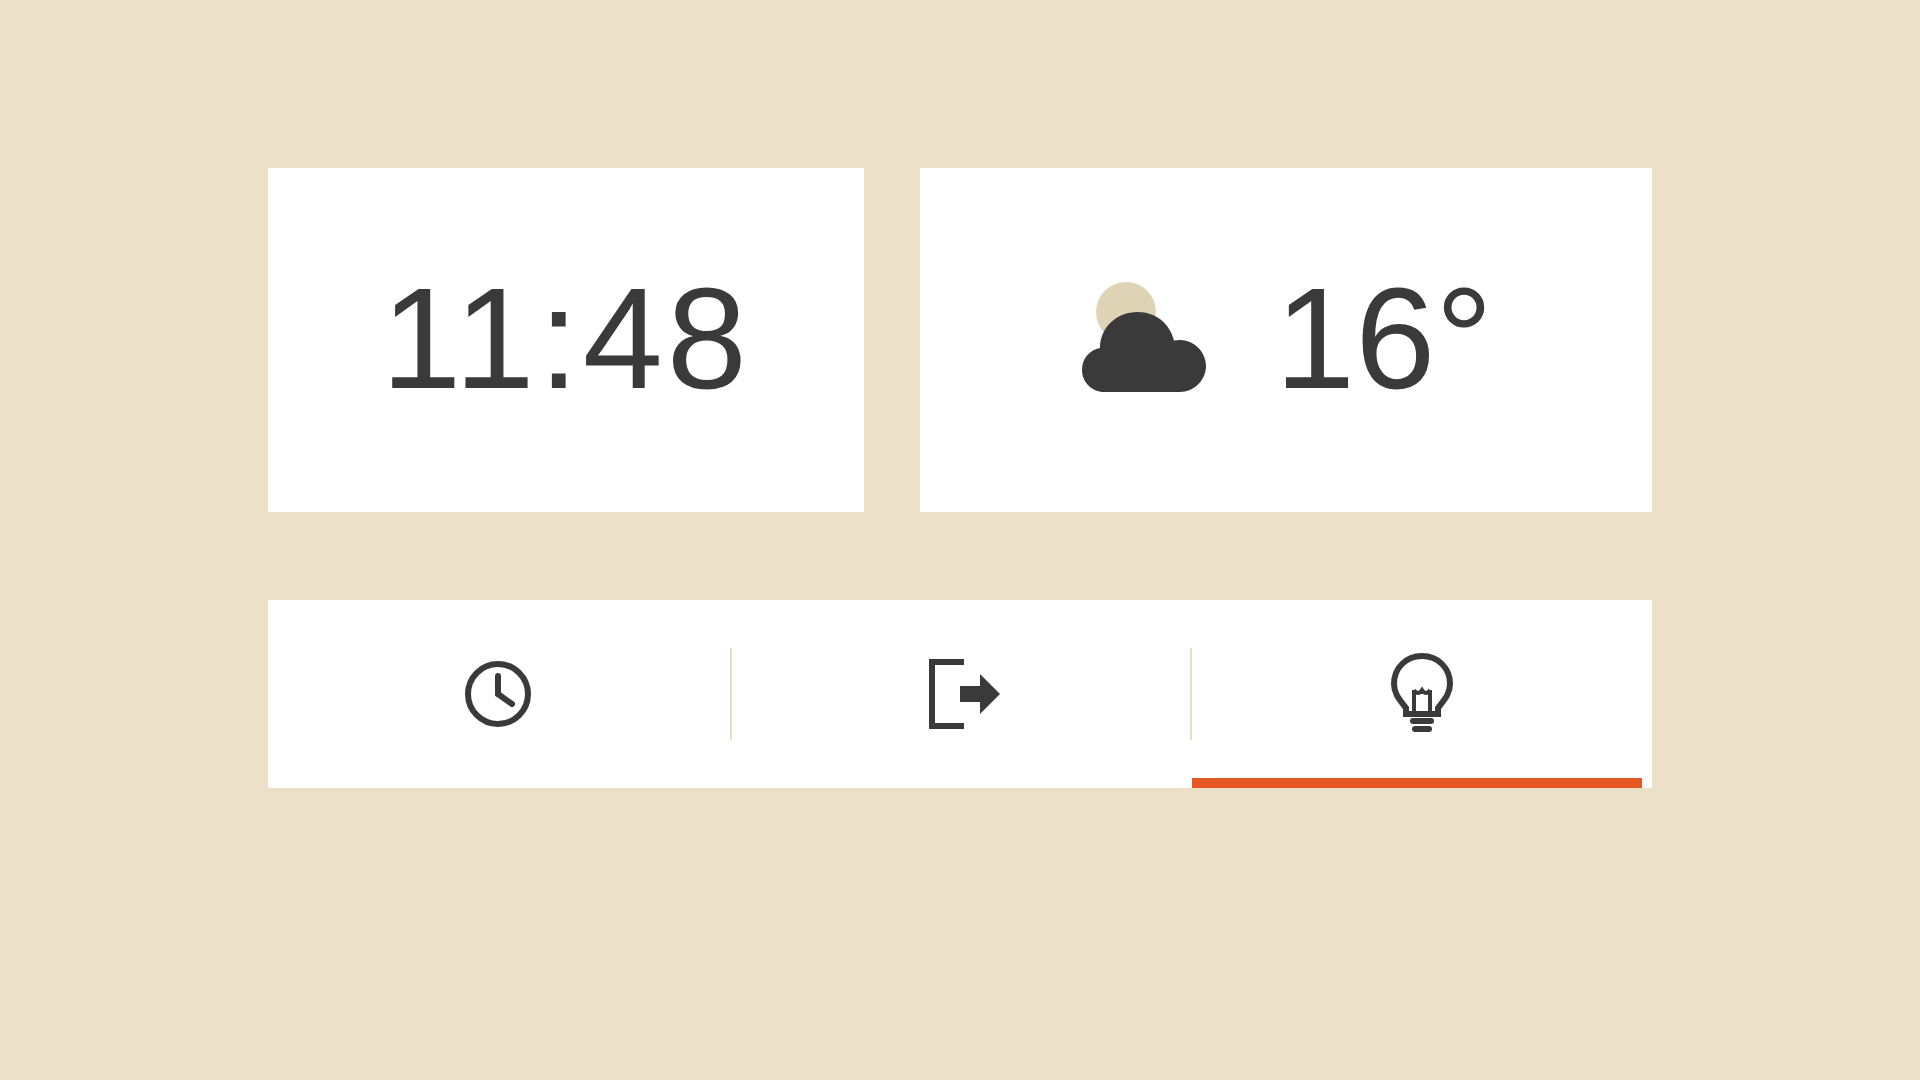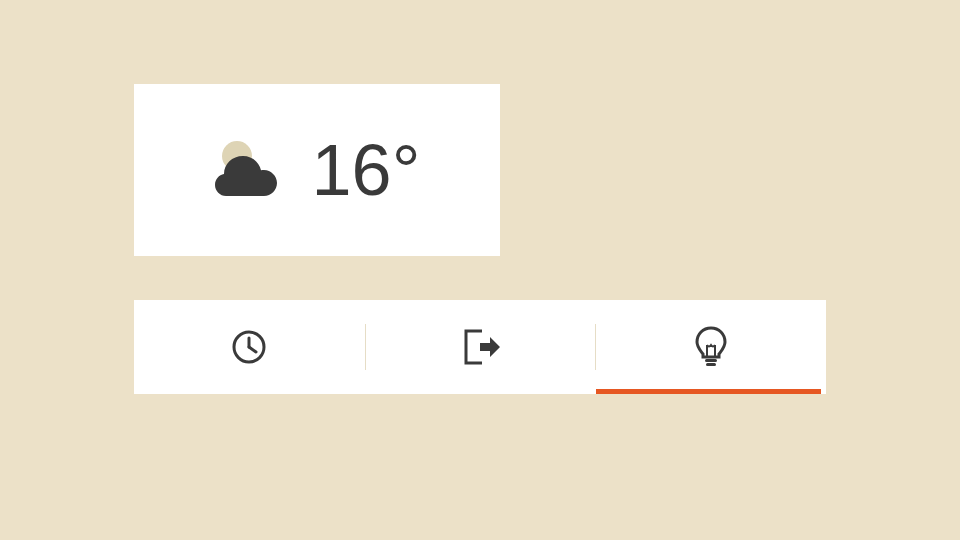--- a/index.html
+++ b/index.html
@@ -106,20 +106,23 @@
     width: 32.5%;
   }
 </style>
 </head>
 <body>
 
 <div class="dashboard">
 
   <div class="cards">
 
+    <div class="card time-card">
+      <span class="time-value">11:48</span>
+    </div>
 
     <div class="card weather-card">
       <div class="weather-icon-wrap">
         <div class="sun"></div>
         <svg class="cloud" width="66" height="44" viewBox="0 0 66 44">
           <path fill="#3a3a3a" d="M50 18c-1 0-2 .1-3 .3C45 10 38 4 29 4 18 4 10 12 10 22c-5 1-9 5-9 11 0 6 5 11 11 11h38c7 0 13-6 13-13s-6-13-13-13z"></path>
         </svg>
       </div>
       <span class="temp-value">16°</span>
     </div>

